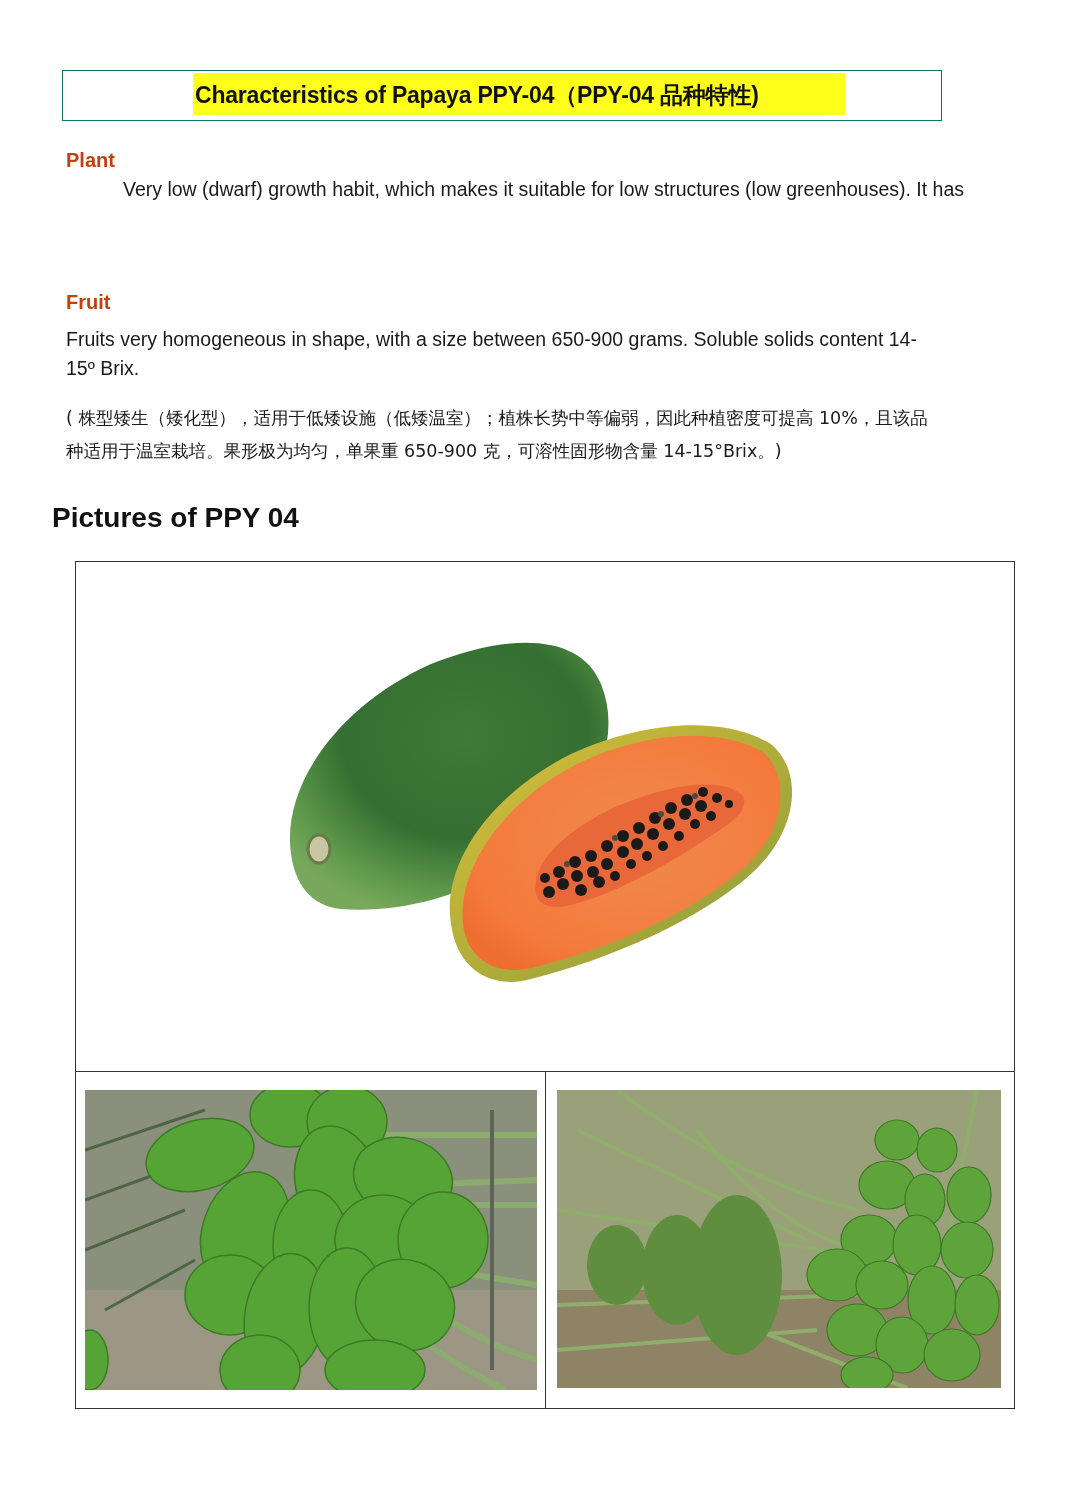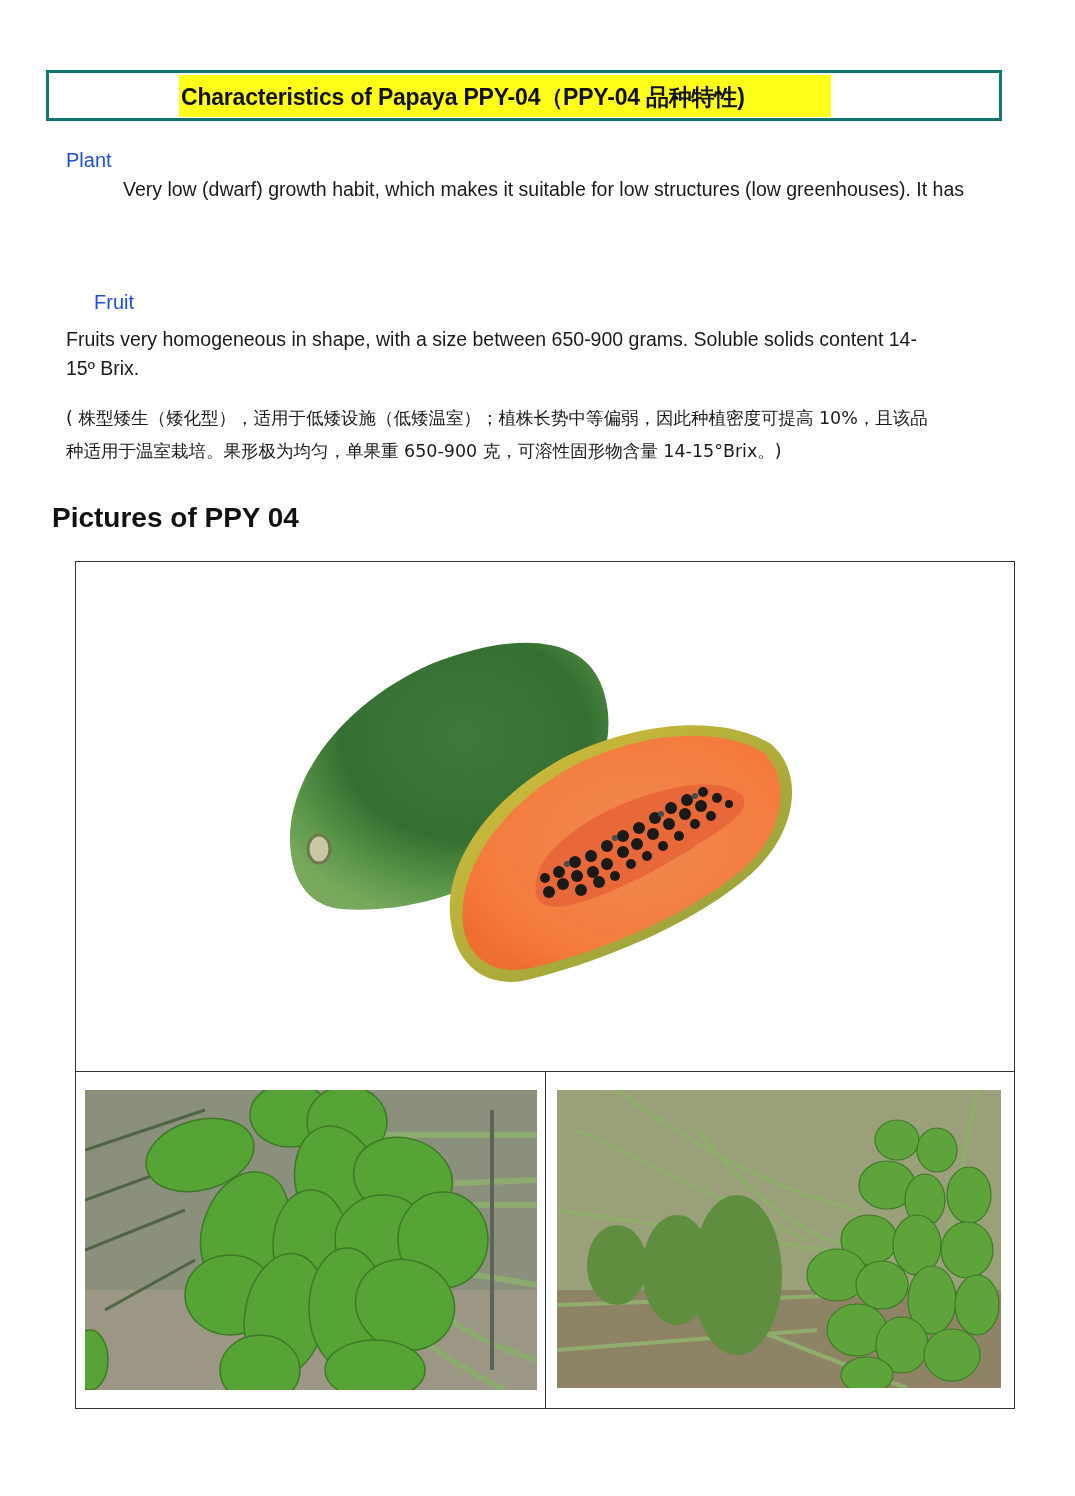--- a/index.html
+++ b/index.html
@@ -1,34 +1,34 @@
 <!DOCTYPE html>
 <html><head>
 <meta charset="utf-8">
 <style>
   * { box-sizing: border-box; margin: 0; padding: 0; }
   html, body { width: 1075px; height: 1496px; background: #ffffff; overflow: hidden; }
   body { position: relative; font-family: "Liberation Sans", "DejaVu Sans", sans-serif; color: #111; }
 
   .title-box {
-    position: absolute; left: 46px; top: 70px; width: 956px; height: 51px;
-    border: 3px solid #0f766e;
+    position: absolute; left: 62px; top: 70px; width: 880px; height: 51px;
+    border: 1px solid #0f766e;
   }
   .title-highlight {
     position: absolute; left: 130px; top: 2px; height: 42px; width: 652px;
     background: #ffff1a;
   }
   .title-text {
     position: absolute; left: 132px; top: 9px;
     font-size: 23px; font-weight: bold; letter-spacing: -0.2px; color: #111;
     white-space: nowrap;
   }
 
   .section-heading {
-    position: absolute; left: 66px; font-size: 20px; font-weight: normal; color: #1d4ed8;
+    position: absolute; left: 66px; font-size: 20px; font-weight: bold; color: #c2410c;
   }
   .para {
     position: absolute; left: 66px; width: 955px; font-size: 19.5px; line-height: 28.5px; color: #1a1a1a;
   }
   .zh-para {
     position: absolute; left: 66px; width: 955px; font-family: "DejaVu Sans", sans-serif;
     font-size: 17.5px; line-height: 33px; color: #1a1a1a;
   }
   .pictures-heading {
     position: absolute; left: 52px; top: 502px; font-size: 28px; font-weight: bold; color: #111;
@@ -61,21 +61,21 @@
 <div class="title-box">
   <div class="title-highlight"></div>
   <div class="title-text">Characteristics of Papaya PPY-04（PPY-04 品种特性)</div>
 </div>
 
 <div class="section-heading" style="top:149px;">Plant</div>
 <div class="para" style="top:175px;text-align:center;">
   <div>Very low (dwarf) growth habit, which makes it suitable for low structures (low greenhouses). It has</div>
 </div>
 
-<div class="section-heading" style="top:291px;margin-left:28px;">Fruit</div>
+<div class="section-heading" style="top:291px;">Fruit</div>
 <div class="para" style="top:325px;">
   <div>Fruits very homogeneous in shape, with a size between 650-900 grams. Soluble solids content 14-</div>
   <div>15º Brix.</div>
 </div>
 
 <div class="zh-para" style="top:402px;">
   <div>( 株型矮生（矮化型），适用于低矮设施（低矮温室）；植株长势中等偏弱，因此种植密度可提高 10%，且该品</div>
   <div>种适用于温室栽培。果形极为均匀，单果重 650-900 克，可溶性固形物含量 14-15°Brix。)</div>
 </div>
 

